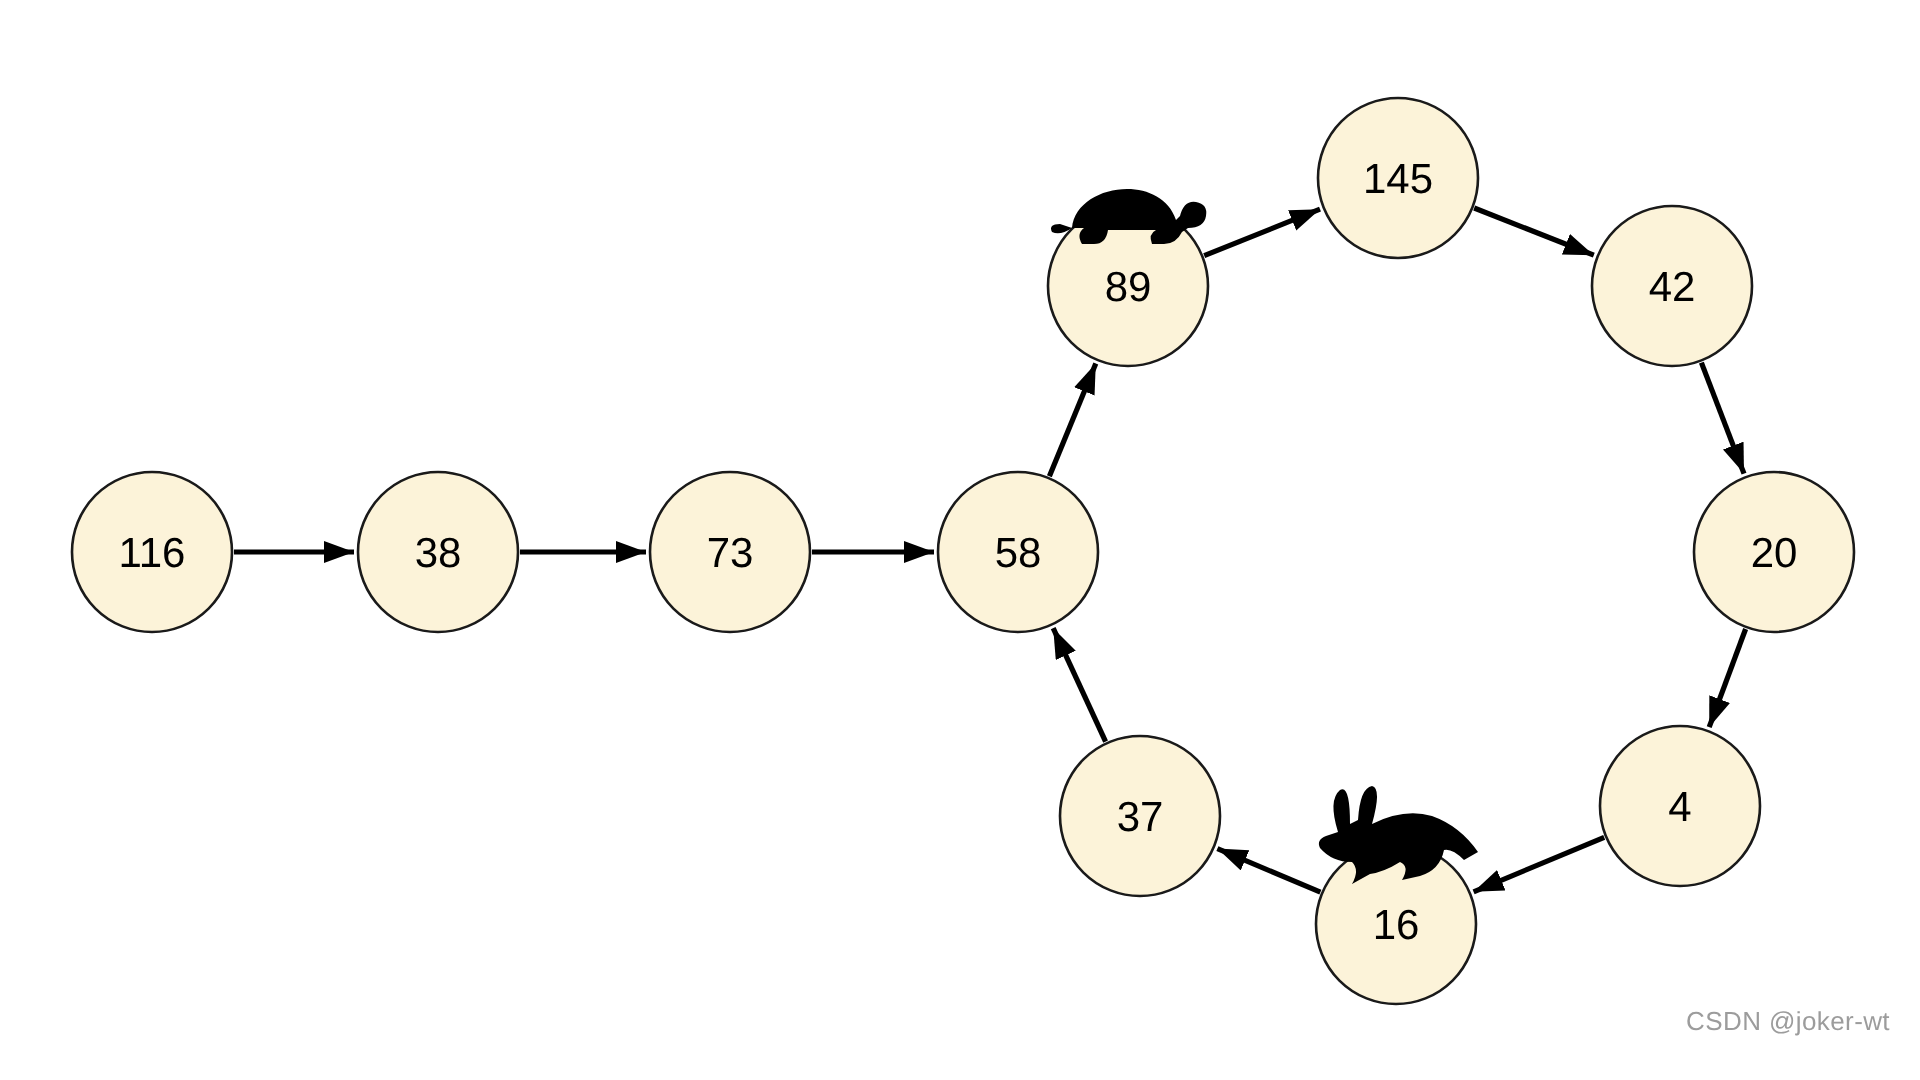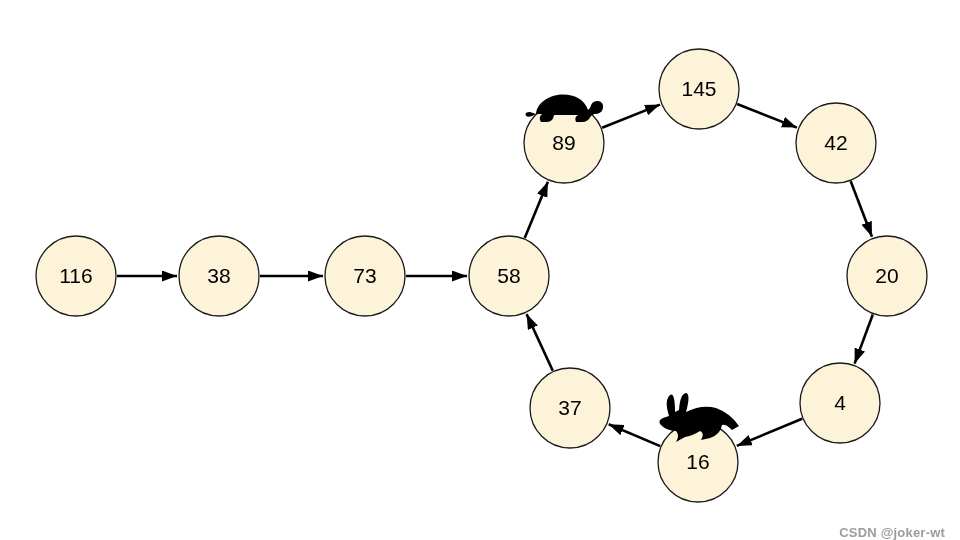--- a/index.html
+++ b/index.html
@@ -11,25 +11,24 @@
     position: relative;
     width: 960px;
     height: 540px;
     background: #ffffff;
     overflow: hidden;
   }
   .stage svg { display: block; }
   .watermark {
     position: absolute;
     right: 15px;
-    bottom: 0;
+    bottom: 22px;
     font-size: 13px;
     letter-spacing: 0.2px;
     user-select: none;
-    font-weight: bold;
   }
   .node-label-text {
     font-family: "Liberation Sans", sans-serif;
   }
 </style>
 </head>
 <body>
 
 <div class="stage" style="background: rgb(255, 255, 255);">
   <svg width="960" height="540" viewBox="0 0 960 540" xmlns="http://www.w3.org/2000/svg">

